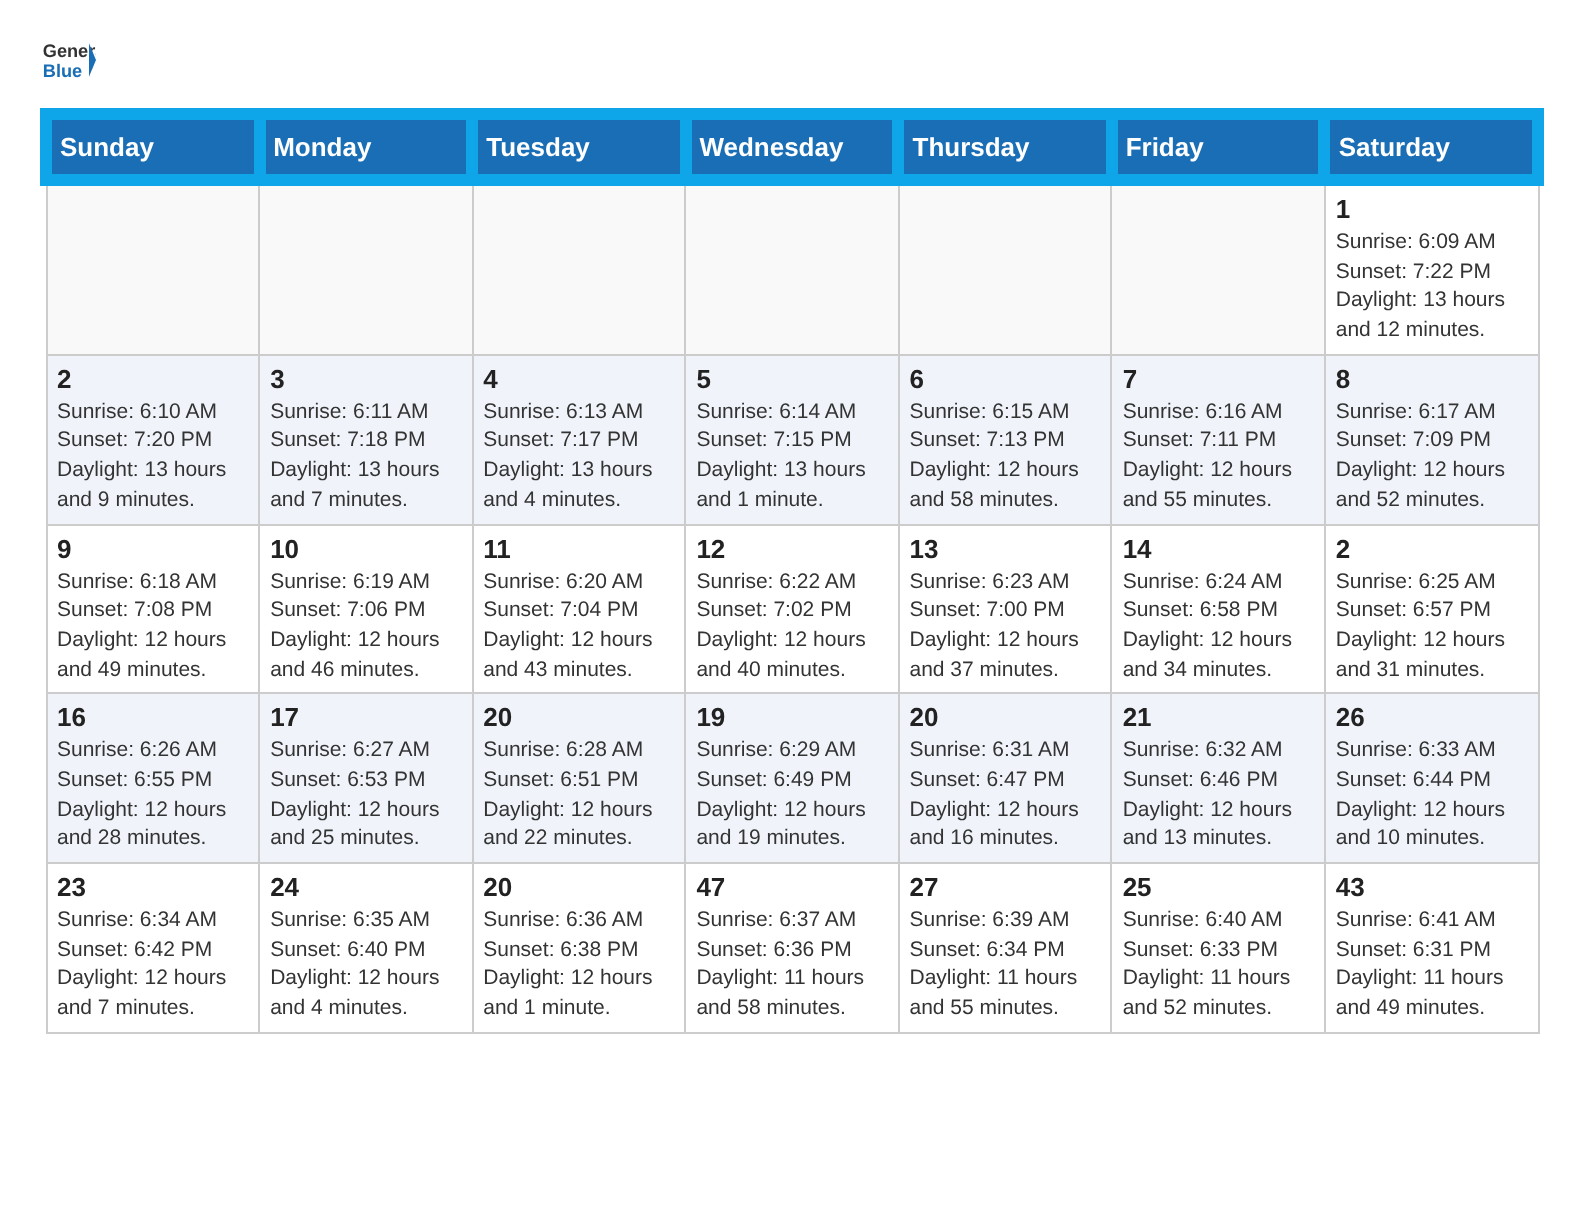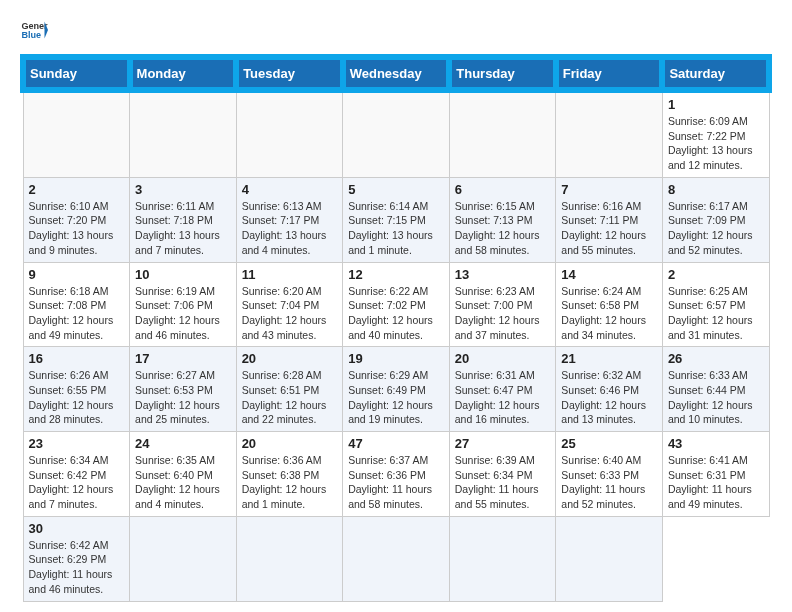--- a/index.html
+++ b/index.html
@@ -355,29 +355,14 @@
       </td>
         <td>
         <span class="day-number">43</span>
         <div class="day-info">
           Sunrise: 6:41 AM<br>
           Sunset: 6:31 PM<br>
           Daylight: 11 hours and 49 minutes.
         </div>
       </td>
       </tr>
-      <tr>
-        <td>
-        <span class="day-number">30</span>
-        <div class="day-info">
-          Sunrise: 6:42 AM<br>
-          Sunset: 6:29 PM<br>
-          Daylight: 11 hours and 46 minutes.
-        </div>
-      </td>
-        <td class="empty"></td>
-        <td class="empty"></td>
-        <td class="empty"></td>
-        <td class="empty"></td>
-        <td class="empty"></td>
-      </tr>
     </tbody>
 </table>
 
 </body></html>

